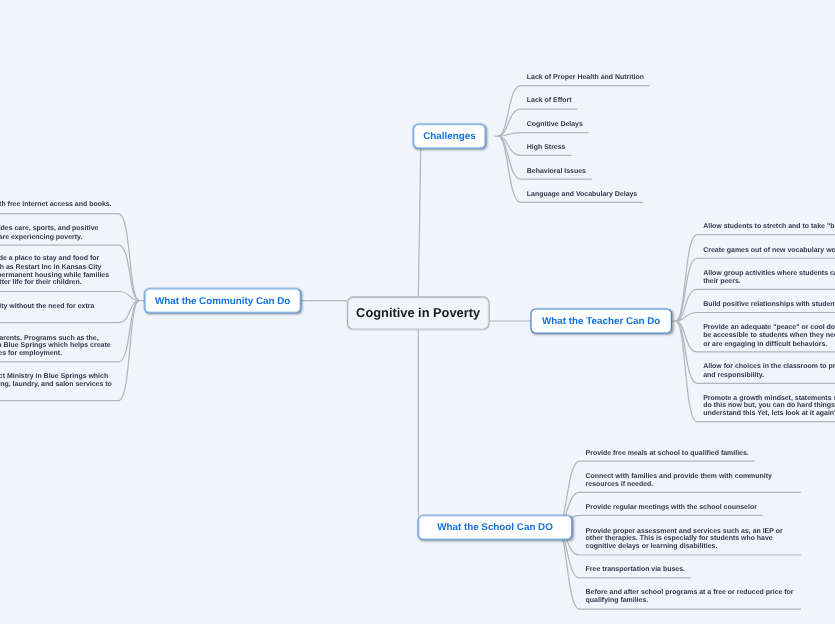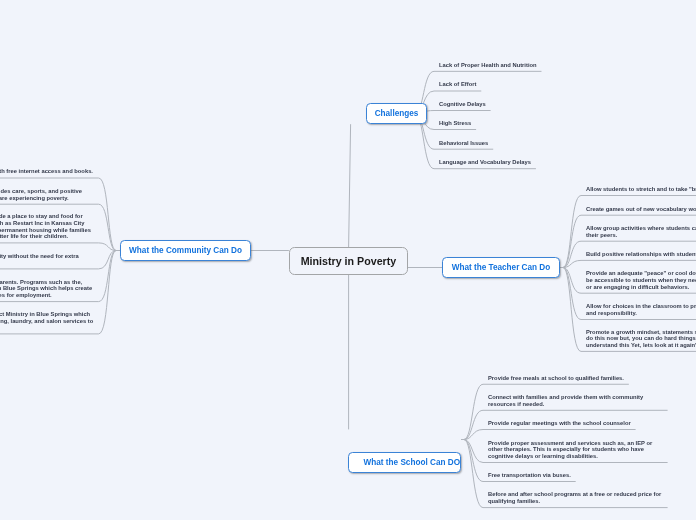--- a/index.html
+++ b/index.html
@@ -58,33 +58,33 @@
       <path d="M464,439.5 C473,439.5 472,384.25 483,384.25 L628.853125,384.25" fill="none" stroke="#b0b5bd" stroke-width="1"></path>
       <path d="M464,439.5 C473,439.5 472,410.3 483,410.3 L667.6,410.3" fill="none" stroke="#b0b5bd" stroke-width="1"></path>
       <path d="M464,439.5 C473,439.5 472,429.5 483,429.5 L635.603125,429.5" fill="none" stroke="#b0b5bd" stroke-width="1"></path>
       <path d="M464,439.5 C473,439.5 472,462.5 483,462.5 L667.6,462.5" fill="none" stroke="#b0b5bd" stroke-width="1"></path>
       <path d="M464,439.5 C473,439.5 472,481.5 483,481.5 L575.696875,481.5" fill="none" stroke="#b0b5bd" stroke-width="1"></path>
       <path d="M464,439.5 C473,439.5 472,507.6 483,507.6 L667.6,507.6" fill="none" stroke="#b0b5bd" stroke-width="1"></path>
       <path d="M461,439.5 L464,439.5" fill="none" stroke="#b0b5bd" stroke-width="1"></path>
     </svg>
 
   <div class="node central" style="left:288.9px;top:247.1px;width:118.9px;height:27.7px;">
-      <span>Ministry in Poverty</span>
+      <span>Cognitive in Poverty</span>
     </div>
 
-  <div class="node branch" style="left:366px;top:103px;width:61px;height:21px;">
+  <div class="node branch" style="left:344px;top:103px;width:61px;height:21px;">
       <span>Challenges</span>
     </div>
   <div class="node branch" style="left:442px;top:257px;width:118px;height:21px;">
       <span>What the Teacher Can Do</span>
     </div>
   <div class="node branch" style="left:120px;top:240px;width:131px;height:21px;">
       <span>What the Community Can Do</span>
     </div>
-  <div class="node branch" style="left:348px;top:452px;width:113px;height:21px;justify-content:flex-end;">
+  <div class="node branch" style="left:348px;top:429px;width:129px;height:21px;">
       <span>What the School Can DO</span>
     </div>
 
   <div id="leafLayer">
       <div class="leaf" style="left: 0px; top: 0px;">
         <span style="top: 61.7px; left: 439px;">Lack of Proper Health and Nutrition</span>
       </div>
       <div class="leaf" style="left: 0px; top: 0px;">
         <span style="top: 81.35px; left: 439px;">Lack of Effort</span>
       </div>

